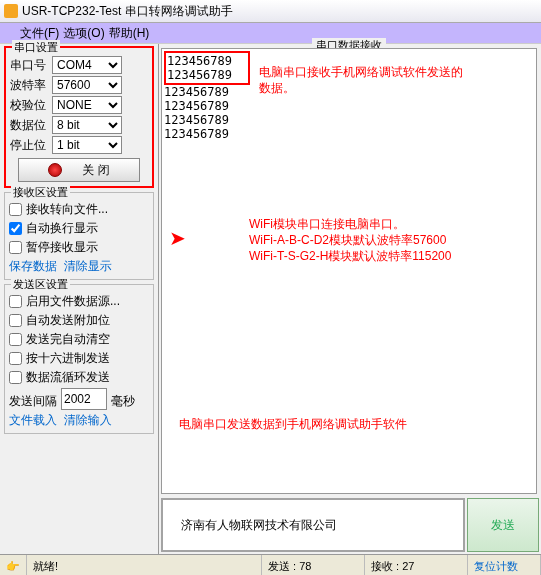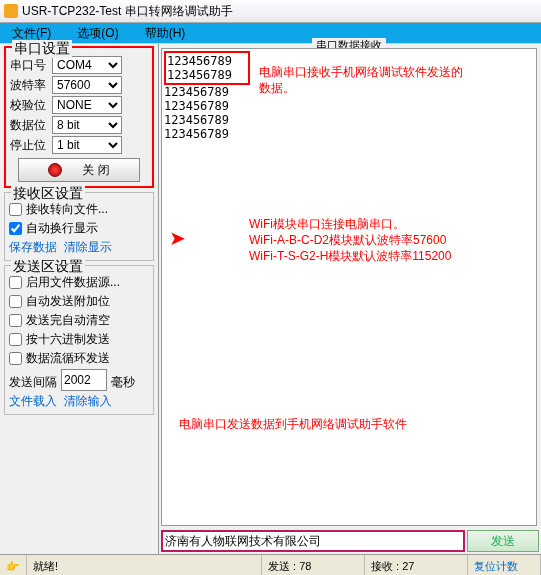--- a/index.html
+++ b/index.html
@@ -1,43 +1,43 @@
 <!DOCTYPE html>
 <html><head>
 <meta charset="utf-8">
 <style>
 body{margin:0;font:12px "Microsoft YaHei",SimSun,sans-serif;background:#f0f0f0;width:541px;height:575px;overflow:hidden}
 .titlebar{background:linear-gradient(#fff,#e8e8f0);border-bottom:1px solid #aaa;height:22px;display:flex;align-items:center;padding:0 4px}
 .titlebar .ico{width:14px;height:14px;background:#f5a623;border-radius:2px;margin-right:4px}
-.menubar{background:#0ea5e9;border-bottom:1px solid #ccc;height:20px;display:flex;align-items:center;padding:0 12px;gap:26px}
+.menubar{background:#c4b5fd;border-bottom:1px solid #ccc;height:20px;display:flex;align-items:center;padding:0 20px;gap:4px}
 .menubar span{cursor:default}
 .main{display:flex;height:510px}
 .left{width:158px;border-right:1px solid #999;display:flex;flex-direction:column}
 .right{flex:1;position:relative;display:flex;flex-direction:column}
 .gbox{border:1px solid #bbb;margin:2px 4px;padding:6px 4px 4px;position:relative}
-.gbox .gtitle{position:absolute;top:-8px;left:6px;background:#f0f0f0;padding:0 2px;font-size:14px}
+.gbox .gtitle{position:absolute;top:-8px;left:6px;background:#f0f0f0;padding:0 2px;font-size:11px}
 .redbox{border:2px solid red}
 .row{display:flex;align-items:flex-end;margin:2px 0;gap:4px}
 .row label{width:38px}
 select,input[type=text]{font:12px sans-serif;border:1px solid #888;background:#fff;height:18px}
 select{width:70px}
 .btn{border:1px solid #888;background:linear-gradient(#fff,#ddd);height:22px;display:flex;align-items:center;justify-content:center;cursor:default}
 .closebtn{width:120px;margin:4px auto 0;gap:20px}
 .reddot{width:12px;height:12px;border-radius:50%;background:radial-gradient(#f44,#a00);border:1px solid #800}
 .chk{display:flex;align-items:center;gap:4px;margin:2px 0}
 .chk input{margin:0}
 .link{color:#0066cc;cursor:default}
 .rxarea{flex:1;background:#fff;border:1px solid #999;margin:2px;padding:2px;font:12px monospace;overflow:auto;position:relative}
 .rxhead{position:absolute;top:-8px;left:50%;transform:translateX(-50%);background:#f0f0f0;padding:0 4px;font-size:11px}
 .rxwrap{position:relative;margin:2px 2px 0 0;flex:1;display:flex;flex-direction:column}
 .note{position:absolute;color:red;font-size:12px;line-height:16px}
 .bottombar{display:flex;align-items:center;background:#ece9d8;border-top:1px solid #999;height:22px;font-size:11px}
 .bottombar>div{border-right:1px solid #bbb;padding:0 6px;height:100%;display:flex;align-items:center}
 .sendrow{display:flex;align-items:stretch;margin:2px;gap:2px}
-.sendinp{flex:1;border:2px solid #be185d;padding:2px;background:#fff;font:12px sans-serif}
+.sendinp{flex:1;border:2px solid #a3a3a3;padding:18px;background:#fff;font:12px sans-serif}
 .sendbtn{width:70px;background:linear-gradient(#eaf5ea,#cde8cd);border:1px solid #7a7;color:#2a5;display:flex;align-items:center;justify-content:center}
 .arrow{position:absolute;color:red;font-size:20px}
 </style>
 </head>
 <body>
 
 <div class="titlebar">
   <div class="ico"></div>
   <span>USR-TCP232-Test 串口转网络调试助手</span>
 </div>
@@ -80,20 +80,24 @@
     <div class="gbox">
       <div class="gtitle">接收区设置</div>
       <div id="rxopts">
           <div class="chk">
             <input type="checkbox" style="">
             <span>接收转向文件...</span>
           </div>
           <div class="chk">
             <input type="checkbox" checked="" style="">
             <span>自动换行显示</span>
+          </div>
+          <div class="chk">
+            <input type="checkbox" style="">
+            <span>暂停接收显示</span>
           </div>
         </div>
       <div style="margin-top:2px"><span class="link">保存数据</span>&nbsp;&nbsp;<span class="link">清除显示</span></div>
     </div>
 
     <div class="gbox">
       <div class="gtitle">发送区设置</div>
       <div id="txopts">
           <div class="chk">
             <input type="checkbox" style="">

